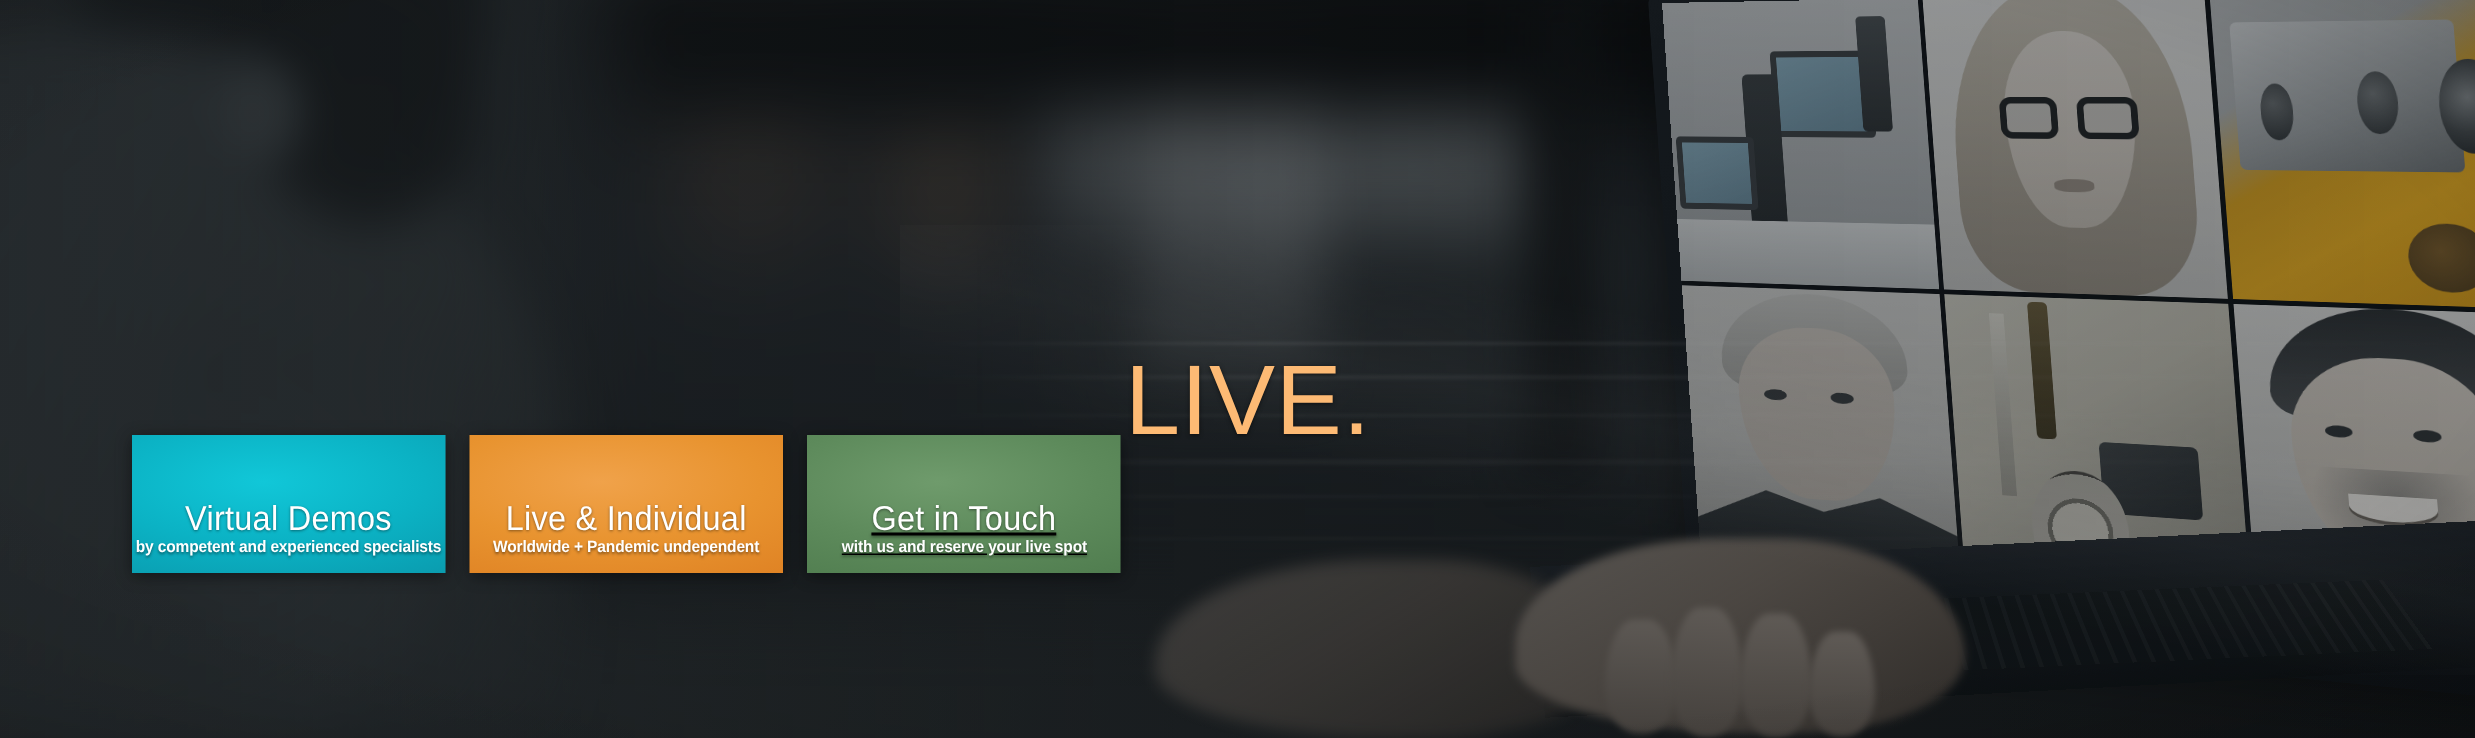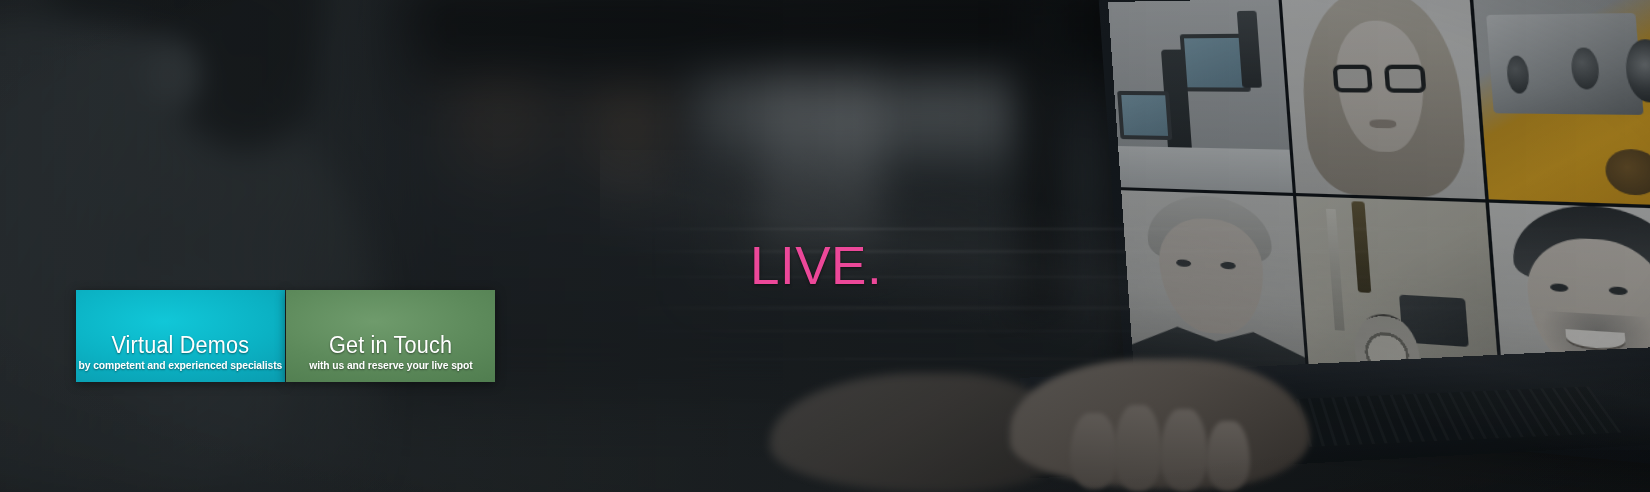--- a/index.html
+++ b/index.html
@@ -341,33 +341,33 @@
       linear-gradient(90deg,rgba(24,28,31,.72) 0%,rgba(24,28,31,.58) 26%,rgba(22,26,29,.5) 48%,rgba(18,22,25,.42) 70%,rgba(14,18,21,.38) 100%);
   }
   .vignette{
     position:absolute; inset:0; pointer-events:none;
     background:radial-gradient(ellipse 120% 130% at 50% 45%,rgba(0,0,0,0) 42%,rgba(0,0,0,.45) 100%);
   }
 
   
   .headline{
     position:absolute; left:750px; top:240px;
-    color:#ec4899;
-    font-size:53px; line-height:52px;
+    color:#fdba74;
+    font-size:66px; line-height:52px;
     letter-spacing:.5px;
     font-weight:400;
     text-shadow:0 1px 3px rgba(0,0,0,.55);
     user-select:none;
   }
   .headline div{ white-space:nowrap; }
 
   
   .cta-row{
-    position:absolute; left:40px; top:290px;
-    display:flex; gap:1px;padding-left:36px;
+    position:absolute; left:52px; top:290px;
+    display:flex; gap:16px;padding-left:36px;
   }
   .cta{
     width:209px; height:92px;
     display:flex; flex-direction:column;
     align-items:center; justify-content:flex-end;
     padding-bottom:10px;
     text-align:center;
     box-shadow:0 2px 10px rgba(0,0,0,.45);
     cursor:pointer;
   }
@@ -393,20 +393,21 @@
     background:
       radial-gradient(ellipse 150% 130% at 42% 34%, #11c7d8 0%, #0bb2c4 34%, #0a9fb2 60%, #14808c 100%);
   }
   .cta-orange{
     background:
       radial-gradient(ellipse 150% 130% at 42% 34%, #f0a24a 0%, #e8932f 34%, #e08425 62%, #cf6f12 100%);
   }
   .cta-green{
     background:
       radial-gradient(ellipse 150% 130% at 42% 34%, #6f9b6c 0%, #5d8a5b 34%, #517e50 62%, #3f6640 100%);
+    text-decoration: underline;
   }
 </style>
 </head>
 <body>
 
 <div class="banner">
 
   <div class="photo">
     <div class="bg-base"></div>
     <div class="bg-shop"></div>
@@ -506,20 +507,24 @@
     <div>LIVE.</div>
   </div>
 
   <div class="cta-row">
 
     <div class="cta cta-teal">
       <div class="t">Virtual Demos</div>
       <div class="s">by competent and experienced specialists</div>
     </div>
 
+    <div class="cta cta-orange">
+      <div class="t">Live &amp; Individual</div>
+      <div class="s">Worldwide + Pandemic undependent</div>
+    </div>
 
     <div class="cta cta-green">
       <div class="t">Get in Touch</div>
       <div class="s">with us and reserve your live spot</div>
     </div>
 
   </div>
 
 </div>
 

